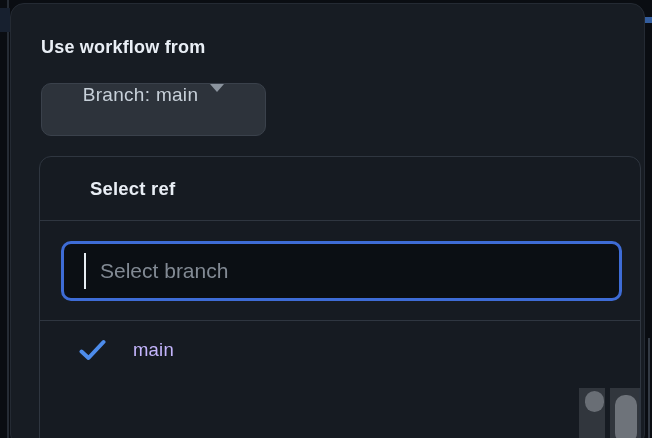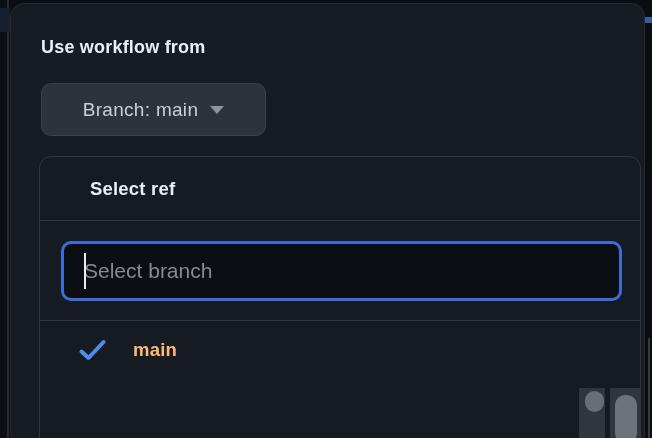--- a/index.html
+++ b/index.html
@@ -21,21 +21,21 @@
     background:#171c23;border:1px solid #242a33;border-radius:14px;
     box-sizing:border-box;
   }
   .modal-title{
     position:absolute;left:30px;top:33px;
     font-size:18px;font-weight:700;color:#e9eef5;letter-spacing:.2px;
   }
   .branch-btn{
     position:absolute;left:30px;top:79px;height:53px;min-width:225px;
     background:#2d333b;border:1px solid #3a414b;border-radius:10px;
-    display:flex;align-items:center;justify-content:center;gap:12px;
+    display:flex;justify-content:center;gap:12px;
     padding:0 24px;box-sizing:border-box;cursor:pointer;
   }
   .branch-btn-label{font-size:19px;color:#c8d1da;letter-spacing:.3px;}
   .caret-down{
     width:0;height:0;border-left:7px solid transparent;border-right:7px solid transparent;
     border-top:8px solid #8b949e;display:inline-block;
   }
 
   
   .panel{
@@ -48,21 +48,21 @@
     border-bottom:1px solid #2f3640;box-sizing:border-box;
   }
   .panel-title{font-size:18.5px;font-weight:700;color:#e9eef5;letter-spacing:.2px;margin-left:16px;}
   .search-section{
     padding:20px 19px 19px 21px;border-bottom:1px solid #2f3640;box-sizing:border-box;
     position:relative;
   }
   .search-input{
     width:561px;height:60px;box-sizing:border-box;
     background:#0b0f14;border:3px solid #3e6cd6;border-radius:10px;
-    padding:0 20px;font-size:21px;color:#e9eef5;outline:none;
+    padding:0 36px;font-size:21px;color:#e9eef5;outline:none;
     font-family:"Liberation Sans","DejaVu Sans",sans-serif;
   }
   .search-input::placeholder{color:#828a94;opacity:1;}
   .text-caret{
     position:absolute;left:44px;top:32px;width:2px;height:36px;background:#e6edf3;
   }
   
   .tabs{
     padding:18px 0 0 20px;position:relative;height:51px;box-sizing:content-box;
   }
@@ -78,21 +78,21 @@
     width:177px;background:#161b22;border:1px solid #363d47;border-bottom:none;
     border-radius:8px 8px 0 0;color:#e9eef5;font-weight:700;z-index:1;
   }
   .tab.inactive{width:120px;color:#7d858e;font-weight:400;}
   
   .ref-list-row{
     height:58px;display:flex;align-items:center;padding-left:39px;gap:27px;
     cursor:pointer;
   }
   .check-icon{width:27px;height:22px;flex:0 0 auto;}
-  .ref-label{font-size:18.5px;font-weight:700;color:#fdba74;letter-spacing:.2px;}
+  .ref-label{font-size:18.5px;font-weight:400;color:#c4b5fd;letter-spacing:.2px;}
 
   
   .sb-track{position:absolute;background:#31363d;}
   .sb-track-inner{left:579px;top:388px;width:26px;height:50px;}
   .sb-track-outer{left:610px;top:388px;width:30px;height:50px;border-right:1px solid #2f3640;box-sizing:border-box;}
   .sb-thumb{position:absolute;border-radius:10px;}
   .sb-thumb-inner{left:585px;top:391px;width:19px;height:21px;background:#696e75;}
   .sb-thumb-outer{left:615px;top:395px;width:22px;height:48px;background:#6e737a;}
 </style>
 </head>

